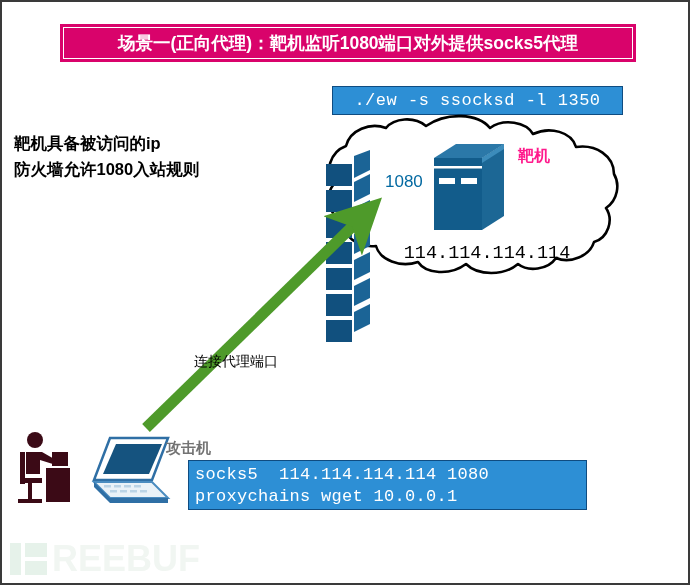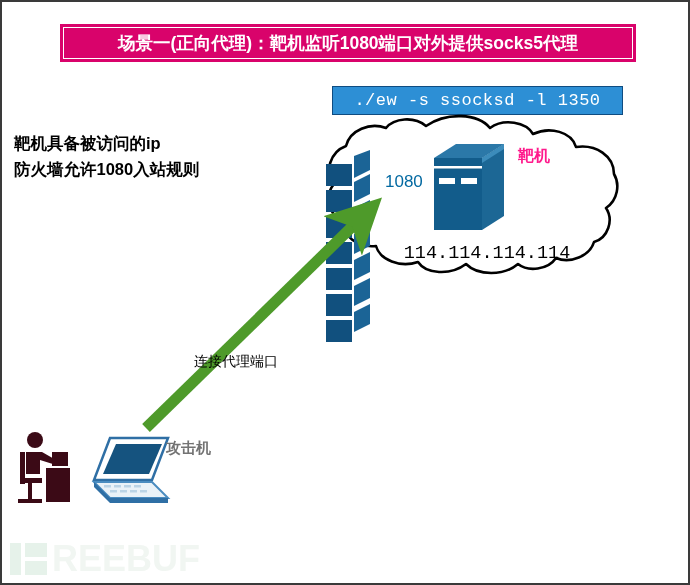--- a/index.html
+++ b/index.html
@@ -365,20 +365,24 @@
       <rect x="46" y="51" width="7" height="2.5"></rect>
       <rect x="22" y="56" width="7" height="2.5"></rect>
       <rect x="32" y="56" width="7" height="2.5"></rect>
       <rect x="42" y="56" width="7" height="2.5"></rect>
       <rect x="52" y="56" width="7" height="2.5"></rect>
     </g>
   </svg>
 
   <div id="attacker-label">攻击机</div>
 
+  <div id="cmd-bottom">
+    <div>socks5  114.114.114.114 1080</div>
+    <div>proxychains wget 10.0.0.1</div>
+  </div>
 
   <div id="watermark">
     <div class="bar1"></div>
     <div class="barbox">
       <i></i>
         <i></i>
     </div>
     <div class="wtext">REEBUF</div>
   </div>
 

